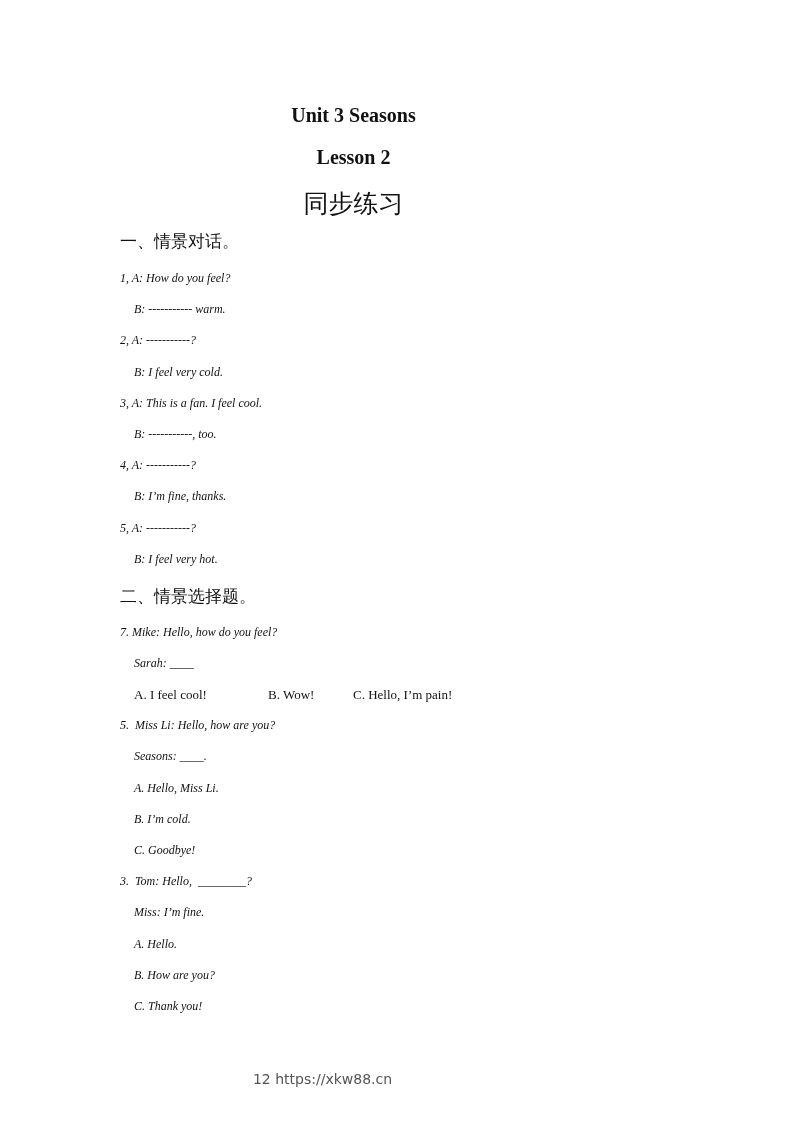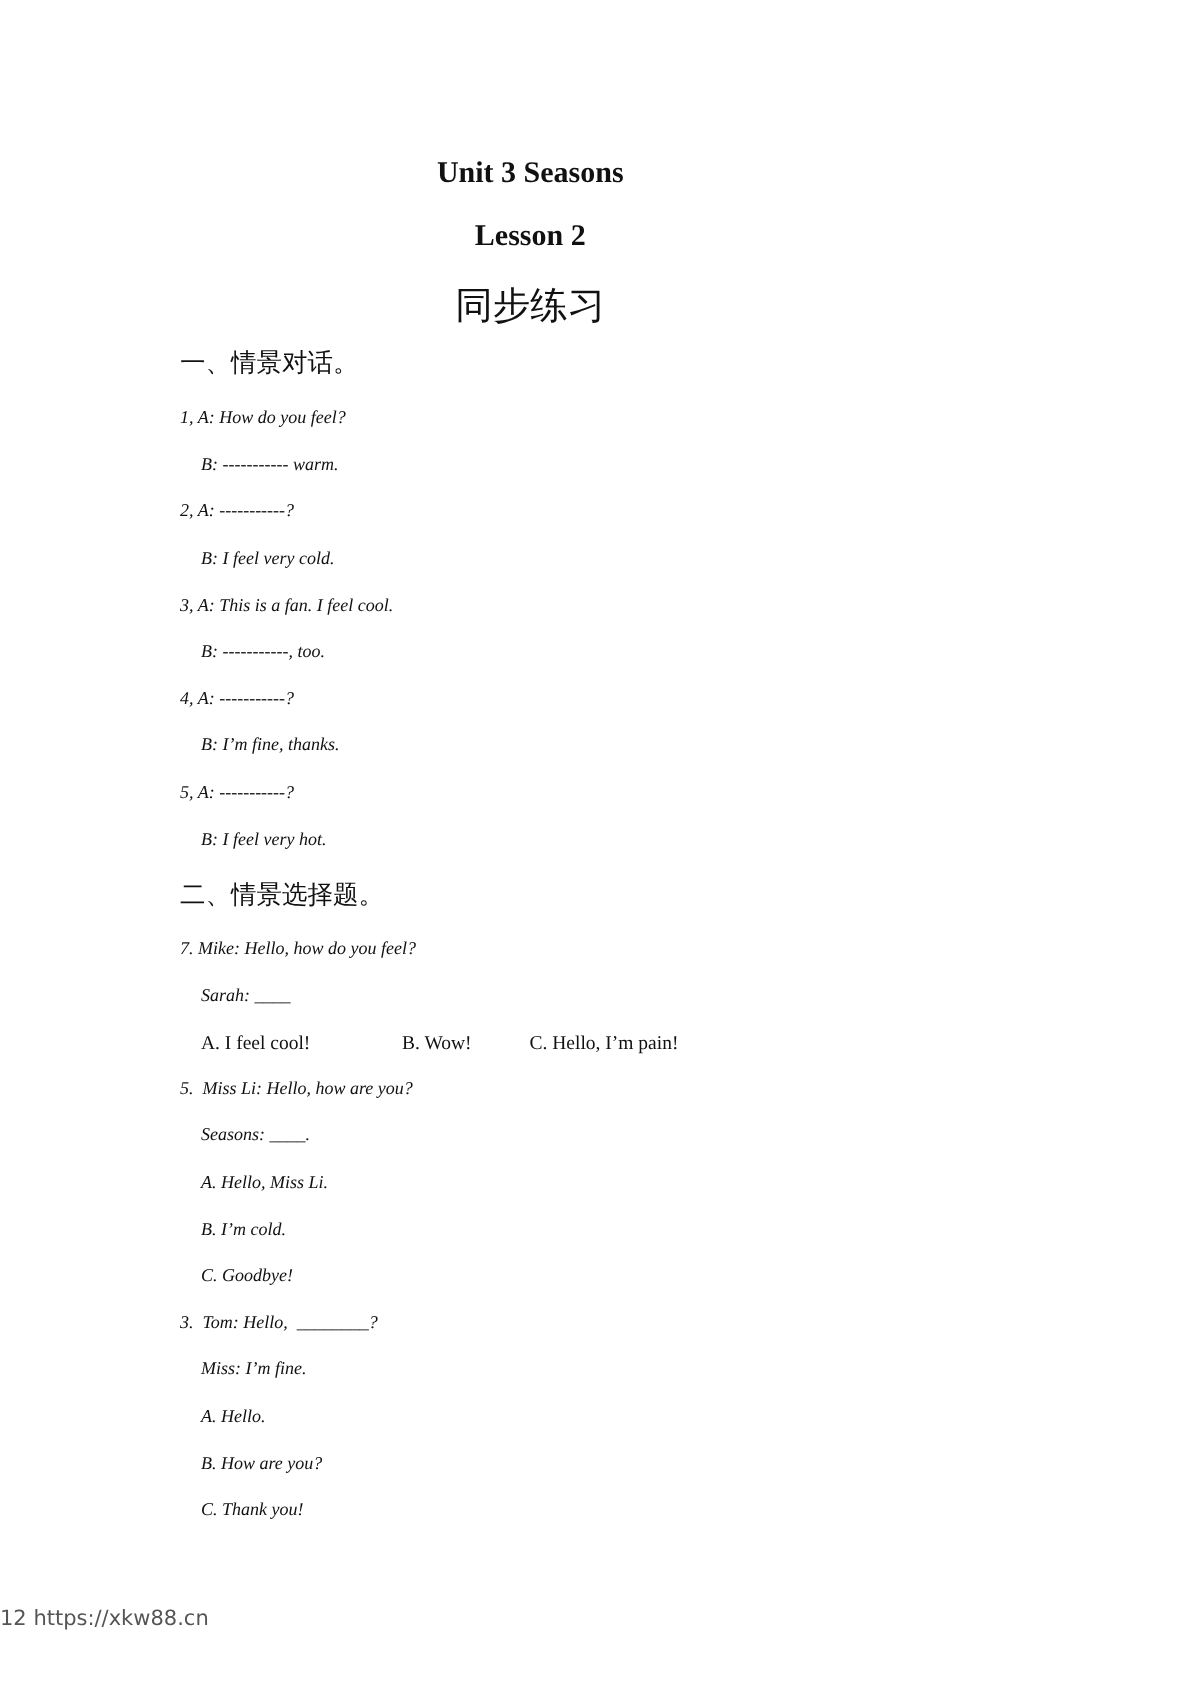--- a/index.html
+++ b/index.html
@@ -8,21 +8,21 @@
   .title { position: absolute; left: 0; width: 707px; text-align: center; font-weight: bold; }
   .t1 { top: 104px; font-size: 20px; }
   .t2 { top: 146px; font-size: 20px; }
   .t3 { top: 187px; font-size: 25px; font-weight: normal; font-family: Liberation Serif, serif; }
   .section { position: absolute; left: 120px; font-size: 17px; font-family: "DejaVu Sans", sans-serif; }
   .line { position: absolute; font-size: 12px; white-space: pre; font-style: italic; }
   .l0 { left: 120px; }
   .l1 { left: 134px; }
   .opt-row { position: absolute; left: 134px; font-size: 13px; }
   .opt-row span { position: absolute; white-space: pre; }
-  .footer { position: absolute; top: 1071px; left: 0; width: 645px; text-align: left;
+  .footer { position: absolute; top: 1071px; left: 0; width: 645px; text-align: center;
             font-family: "DejaVu Sans", sans-serif; font-size: 14px; color: #555; }
 </style>
 </head>
 <body>
 
 <div class="title t1">Unit 3 Seasons</div>
 <div class="title t2">Lesson 2</div>
 <div class="title t3">同步练习</div>
 
 <div class="section" style="top:230px">一、情景对话。</div>

